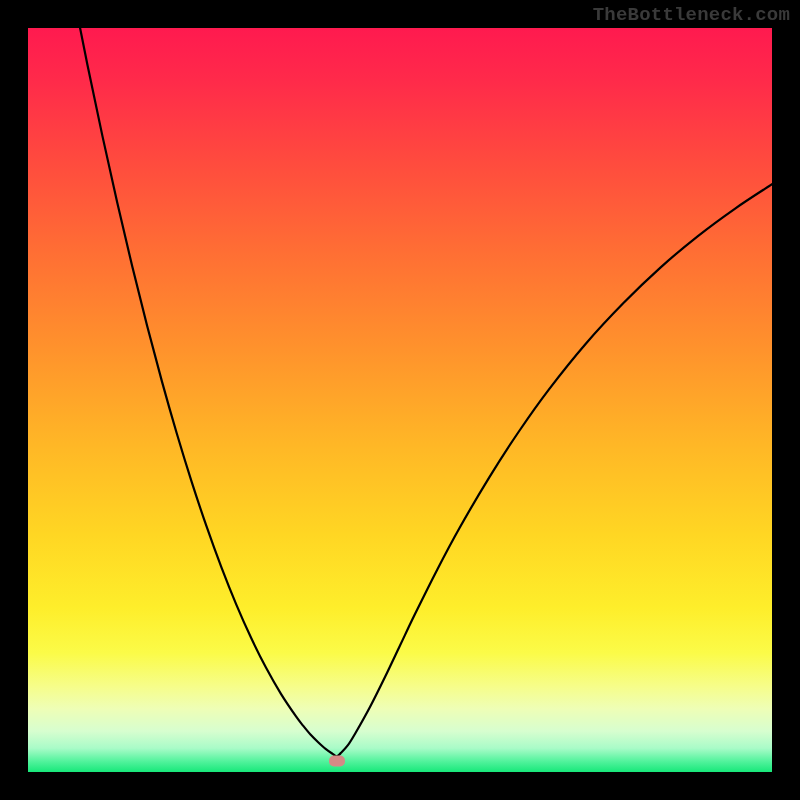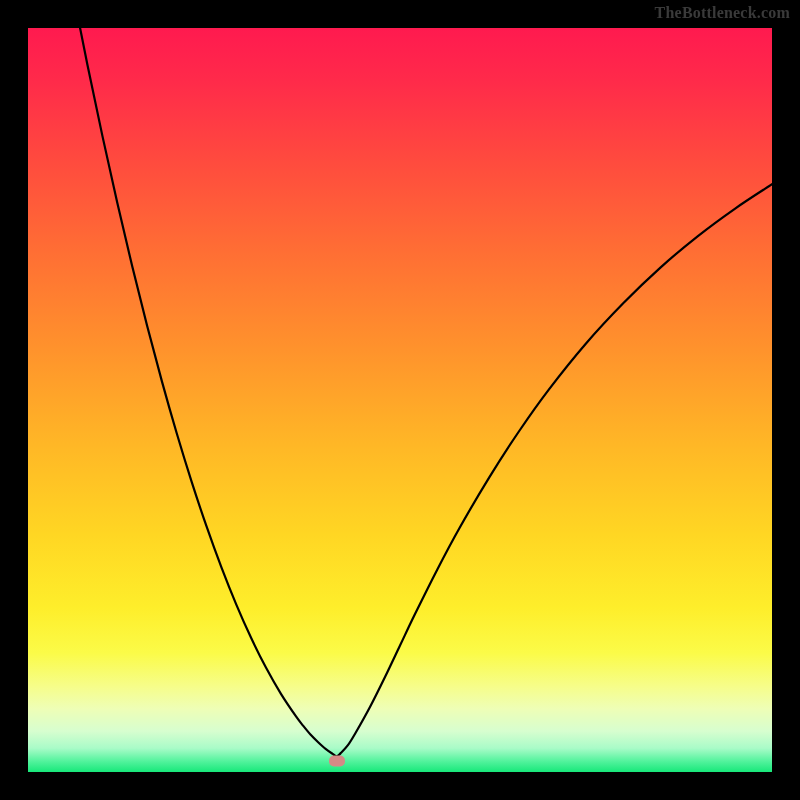--- a/index.html
+++ b/index.html
@@ -22,22 +22,22 @@
     top: 28px;
     width: 744px;
     height: 744px;
     overflow: hidden;
   }
   .watermark {
     position: absolute;
     top: 4px;
     right: 10px;
     color: #3a3a3a;
-    font-family: Liberation Serif, serif;
-    font-size: 16px;
+    font-family: Liberation Mono, monospace;
+    font-size: 19px;
     font-weight: 600;
     letter-spacing: 0.2px;
     user-select: none;
   }
   .curve {
     position: absolute;
     left: 0;
     top: 0;
   }
   .marker {

